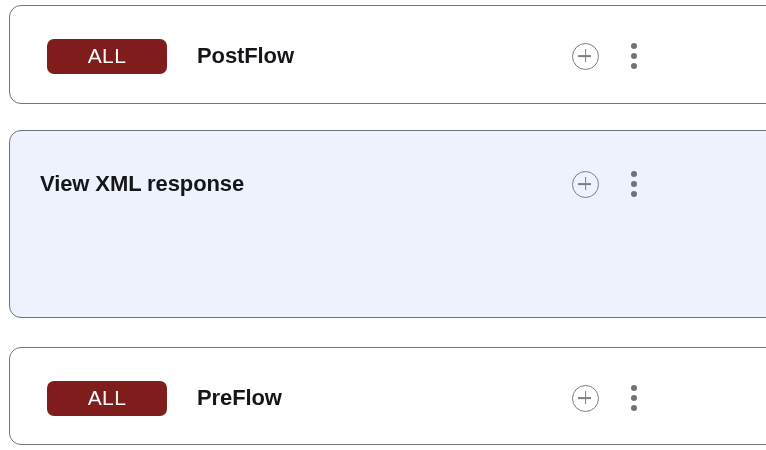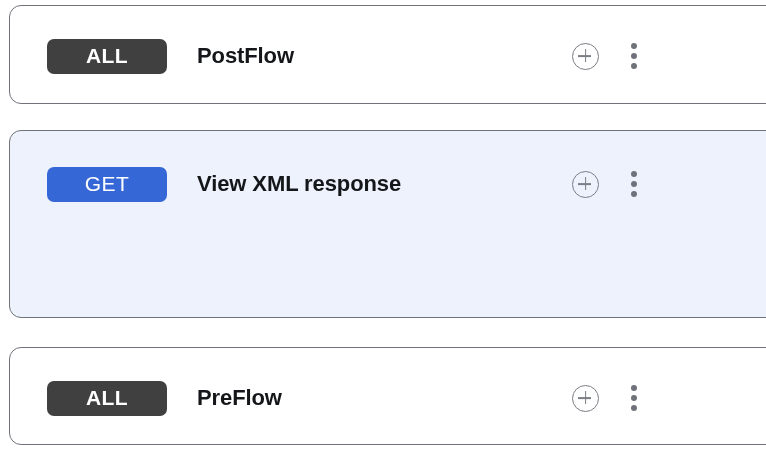--- a/index.html
+++ b/index.html
@@ -62,21 +62,21 @@
     border-radius: 7px;
     display: flex;
     align-items: center;
     justify-content: center;
     font-size: 21px;
     font-weight: 400;
     letter-spacing: 0.4px;
     color: #ffffff;
     flex: 0 0 auto;
   }
-  .verb-all { background: #404040; font-weight: bold; }
+  .verb-all { background: #7f1d1d; }
   .verb-get { background: #3567d6; }
 
   .flow-title {
     margin-left: 30px;
     font-size: 22px;
     font-weight: 700;
     color: #141619;
     letter-spacing: -0.1px;
     white-space: nowrap;
     flex: 1 1 auto;
@@ -209,21 +209,20 @@
           <span></span>
             <span></span>
             <span></span>
         </div>
       </div>
     </div>
   </div>
 
   <div class="flow-card card-getflow selected">
     <div class="flow-row">
-      <div class="verb-badge verb-get">GET</div>
       <div class="flow-title">View XML response</div>
       <div class="row-actions">
         <div class="plus-circle"></div>
         <div class="kebab">
           <span></span>
             <span></span>
             <span></span>
         </div>
       </div>
     </div>

